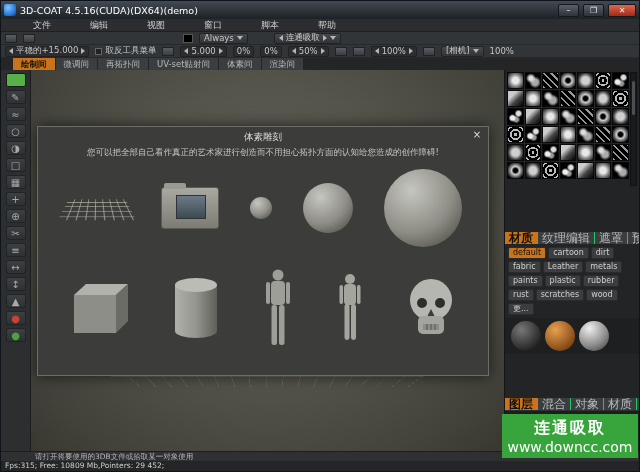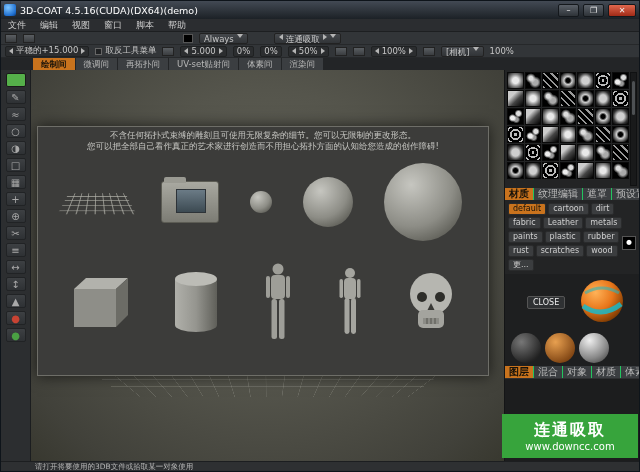--- a/index.html
+++ b/index.html
@@ -14,38 +14,38 @@
     background:linear-gradient(#434a54,#1c2126); padding:0 3px; color:#fff; font-size:10px; }
   .app-icon { width:12px; height:12px; border-radius:2px;
     background:radial-gradient(circle at 35% 30%, #7ec6ff, #1f6fd0 70%, #0c3a74); flex:0 0 12px; }
   .titlebar .title { flex:1; white-space:nowrap; overflow:hidden; font-size:9.5px; }
   .win-btn { width:21px; height:13px; font-size:8px; line-height:12px; text-align:center;
     background:linear-gradient(#5a6068,#2e3338); border:1px solid #14181c; border-radius:2px; color:#eee; }
   .win-btn.close { background:linear-gradient(#e0674d,#a02a17); width:28px; }
   
   .menubar { height:13px; flex:0 0 13px; display:flex; align-items:center; background:#2b2d30;
     border-bottom:1px solid #1d1f21; font-size:9px; }
-  .menu-item { padding:0 7px; color:#ccc; }
+  .menu-item { padding:0 7px; color:#ccc;margin-left:25px; }
   .bar { height:13px; flex:0 0 13px; display:flex; align-items:center; gap:6px; background:#323538;
     border-bottom:1px solid #26282a; font-size:8.5px; color:#c5c5c5; padding:0 4px; }
   .ticon { width:12px; height:9px; background:linear-gradient(#5a5e62,#3a3d40); border:1px solid #222; }
   .swatch-black { width:10px; height:9px; background:#000; border:1px solid #555; margin-left:142px; }
-  .dropdown { display:inline-flex; align-items:flex-start; gap:3px; padding:0 4px; height:11px;
+  .dropdown { display:inline-flex; align-items:center; gap:3px; padding:0 4px; height:11px;
     background:linear-gradient(#45484c,#313437); border:1px solid #222; border-radius:2px; }
   .tri-d { width:0; height:0; border-left:3px solid transparent; border-right:3px solid transparent; border-top:4px solid #b5b5b5; }
   .tri-l { width:0; height:0; border-top:3px solid transparent; border-bottom:3px solid transparent; border-right:4px solid #b5b5b5; }
   .tri-r { width:0; height:0; border-top:3px solid transparent; border-bottom:3px solid transparent; border-left:4px solid #b5b5b5; }
   .spinner { display:inline-flex; align-items:center; gap:3px; padding:0 3px; height:11px;
     background:#2b2d2f; border:1px solid #1f2122; border-radius:2px; }
   .check { display:inline-flex; align-items:center; gap:3px; }
   .cb { width:7px; height:7px; background:#202224; border:1px solid #666; }
   .gap { width:14px; }
   
   .tabsband { height:12px; flex:0 0 12px; display:flex; background:#232527; font-size:8.5px; }
-  .room-tabs { flex:1; display:flex; padding-left:32px; }
+  .room-tabs { flex:1; display:flex; padding-left:12px; }
   .right-tabs { width:135px; display:flex; border-left:1px solid #151617; }
   .tab { padding:0 8px; line-height:12px; background:#3b3e41; color:#b8b8b8; margin-right:1px; white-space:nowrap; }
   .tab.active { background:#c9731d; color:#16120a; font-weight:bold; }
   .right-tabs .tab { padding:0 5px; }
   
   .main { flex:1; display:flex; min-height:0; }
   .rail { width:30px; flex:0 0 30px; background:#2c2e30; border-right:1px solid #1b1d1f;
     display:flex; flex-direction:column; align-items:center; padding-top:3px; gap:3px; }
   .tool { width:20px; height:14px; font-size:10px; line-height:14px; text-align:center; color:#a9a9a9;
     background:linear-gradient(#3d4043,#2e3134); border:1px solid #212325; border-radius:2px; }
@@ -86,21 +86,21 @@
   .sph.m { width:50px; height:50px; }
   .sph.l { width:78px; height:78px; }
   
   .rpanel { width:135px; flex:0 0 135px; background:#232425; border-left:1px solid #141516;
     display:flex; flex-direction:column; position:relative; }
   .brush-wrap { display:flex; height:118px; flex:0 0 118px; padding:2px; gap:1px; }
   .brush-grid { flex:1; display:grid; grid-template-columns:repeat(7,1fr); grid-auto-rows:17px; gap:1px; }
   .brush { background:#000; border:1px solid #0a0a0a; }
   .vscroll { width:7px; background:#191a1b; border:1px solid #101112; position:relative; }
   .vthumb { position:absolute; top:8px; left:1px; width:3px; height:34px; background:#4d5053; border-radius:2px; }
-  .seg-tabs { display:flex; height:12px; flex:0 0 12px; background:#22c55e; font-size:10px; }
+  .seg-tabs { display:flex; height:12px; flex:0 0 12px; background:#22c55e; font-size:12px;margin-top:44px; }
   .seg-tabs .tab { padding:0 4px; line-height:12px; }
   .chips { display:flex; flex-wrap:wrap; gap:2px; padding:3px; background:#232425; flex:0 0 auto; }
   .chip { font-size:8px; line-height:10px; padding:0 4px; background:#3b3d3f; color:#cfcfcf;
     border:1px solid #2a2b2c; border-radius:2px; }
   .chip.active { background:#c9731d; color:#16120a; }
   .preview-zone { position:relative; height:56px; flex:0 0 56px; background:#1e1f20; }
   .close-btn { position:absolute; left:22px; top:22px; font-size:8px; color:#eee; background:#2f3133;
     border:1px solid #555; padding:1px 5px; border-radius:2px; font-family:inherit; }
   .shader-ball { position:absolute; right:14px; top:4px; width:46px; height:46px; }
   .mini-swatch { position:absolute; right:3px; top:-38px; width:14px; height:14px; border:1px solid #555;
@@ -113,21 +113,21 @@
   .panel-rest { flex:1; background:#1c1d1e; border-top:1px solid #2e2f31; }
   
   .hintbar { height:10px; flex:0 0 10px; background:#2e3032; border-top:1px solid #1c1e20;
     font-size:7.5px; line-height:9px; color:#b5b5b5; padding-left:34px; }
   .fpsbar { height:10px; flex:0 0 10px; background:#232526; font-size:7.5px; line-height:9px;
     color:#cfcfcf; padding-left:4px; }
   
   .watermark { position:absolute; right:1px; bottom:13px; width:136px; height:44px; z-index:40;
     background:#37a43c; color:#fff; display:flex; flex-direction:column; align-items:center; justify-content:center; }
   .watermark .w1 { font-size:16px; font-weight:bold; letter-spacing:2px; }
-  .watermark .w2 { font-size:10px; }
+  .watermark .w2 { font-size:14px; }
 </style>
 </head>
 <body>
 
 <div id="app">
 
   <div class="titlebar">
     <span class="app-icon"></span>
     <span class="title">3D-COAT 4.5.16(CUDA)(DX64)(demo)</span>
     <span class="win-btn">–</span>
@@ -233,22 +233,25 @@
         <div class="tool">▲</div>
         <div class="tool" style="color: rgb(200, 67, 51);">●</div>
         <div class="tool" style="color: rgb(74, 160, 67);">●</div>
       </div>
 
     <div class="viewport">
       <div class="grid-far"></div>
       <div class="grid-near"></div>
 
       <div class="dialog">
+        <div class="dlg-head">
+          <span>体素雕刻</span>
+          <span class="dlg-close">×</span>
+        </div>
         <div class="dlg-text">
-          <div>不含任何拓扑式束缚的雕刻且可使用无限复杂的细节。您可以无限制的更改形态。</div>
           <div>您可以把全部自己看作真正的艺术家进行创造而不用担心拓扑方面的认知给您造成的创作障碍!</div>
         </div>
         <div class="prim-row r1">
           <div class="plane"></div>
           <div class="folder">
             <div class="photo"></div>
           </div>
           <div class="sph s"></div>
           <div class="sph m"></div>
           <div class="sph l"></div>
@@ -366,56 +369,41 @@
           <span class="chip">Leather</span>
           <span class="chip">metals</span>
           <span class="chip">paints</span>
           <span class="chip">plastic</span>
           <span class="chip">rubber</span>
           <span class="chip">rust</span>
           <span class="chip">scratches</span>
           <span class="chip">wood</span>
           <span class="chip">更...</span>
         </div>
-      <div class="preview-zone">
-        <div class="mini-swatch"></div>
-        <button class="close-btn">CLOSE</button>
-        <div class="shader-ball">
-          <svg width="46" height="46" viewBox="0 0 46 46">
-            <defs>
-                <radialGradient id="ballg" cx="35%" cy="30%" r="75%">
-              <stop offset="0" stop-color="#ffb257"></stop>
-                  <stop offset=".55" stop-color="#e8761a"></stop>
-                  <stop offset="1" stop-color="#7c3a02"></stop>
-            </radialGradient>
-              </defs>
-            <circle cx="23" cy="23" r="21" fill="url(#ballg)"></circle>
-            <path d="M4,28 Q23,41 42,26" stroke="#18b8c8" stroke-width="5" fill="none" opacity=".85"></path>
-            <path d="M6,15 Q23,5 40,15" stroke="#18b8c8" stroke-width="3" fill="none" opacity=".55"></path>
-          </svg>
-        </div>
-      </div>
       <div class="mini-previews">
         <div class="mini m1"></div>
         <div class="mini m2"></div>
         <div class="mini m3"></div>
       </div>
       <div class="seg-tabs" id="bottomTabs">
           <span class="tab active">图层</span>
           <span class="tab">混合</span>
           <span class="tab">对象</span>
           <span class="tab">材质</span>
           <span class="tab">体素树</span>
         </div>
       <div class="panel-rest"></div>
     </div>
   </div>
 
   <div class="hintbar">
     <span>请打开将要使用的3DB文件或拾取某一对象使用</span>
   </div>
+  <div class="fpsbar">
+    <span>Fps:315;  Free: 10809 Mb,Pointers: 29 452;</span>
+  </div>
 
   <div class="watermark">
     <div class="w1">连通吸取</div>
     <div class="w2">www.downcc.com</div>
   </div>
 
 </div>
 
 </body></html>

